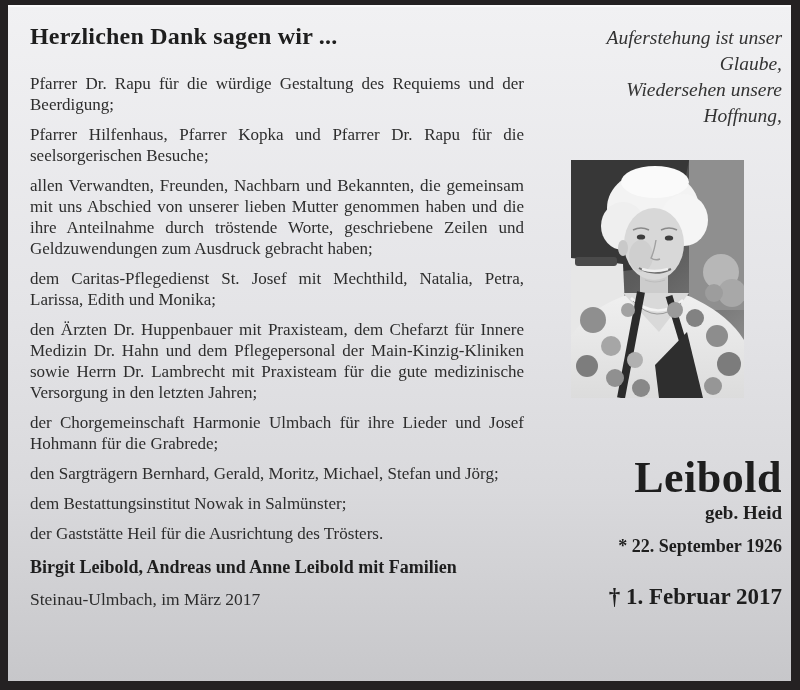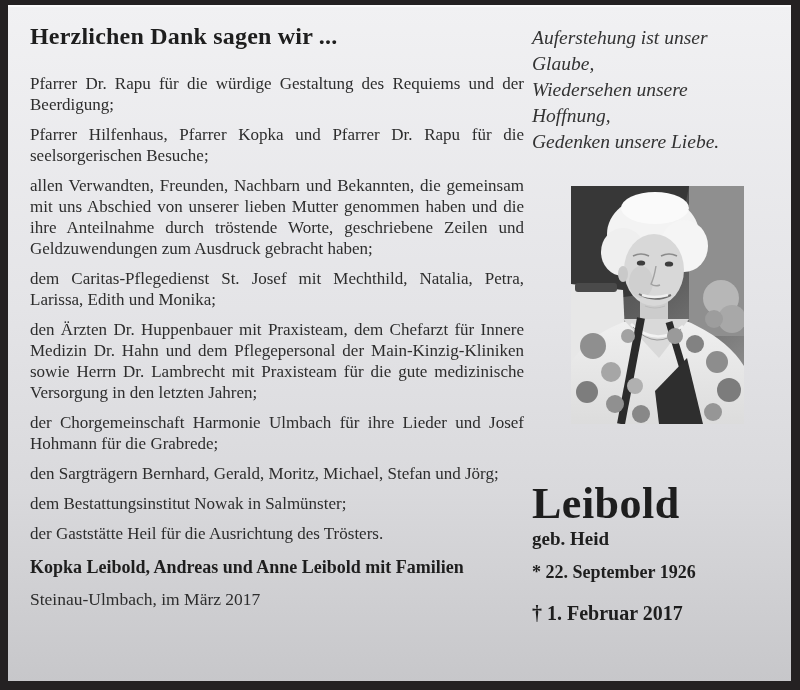--- a/index.html
+++ b/index.html
@@ -33,56 +33,55 @@
   .body-p{
     font-size:17px;line-height:21px;margin:0 0 9px 0;
     text-align:justify;text-justify:inter-word;
   }
   .signature{
     font-size:18px;font-weight:bold;color:var(--text_dark);
     margin:12px 0 0 0;white-space:nowrap;line-height:22px;
   }
   .dateline{font-size:17.5px;margin:11px 0 0 0;line-height:21px;}
   
-  .right-col{position:absolute;left:524px;top:20px;width:250px;text-align:left;}
+  .right-col{position:absolute;left:524px;top:20px;width:250px;text-align:right;}
   .verse{font-style:italic;font-size:19.5px;line-height:26px;color:#333;}
   .photo-frame{width:173px;height:238px;margin:31px auto 0;display:block;}
   .photo-frame svg{display:block;width:173px;height:238px;}
   .name{font-size:44px;font-weight:bold;line-height:48px;color:var(--text_dark);margin-top:56px;letter-spacing:.5px;}
   .maiden{font-size:19px;font-weight:bold;color:var(--text_dark);line-height:22px;}
   .birth{font-size:18px;font-weight:bold;color:var(--text_dark);margin-top:9px;line-height:27px;}
-  .death{font-size:20px;font-weight:bold;color:var(--text_dark);margin-top:14px;line-height:27px;}
+  .death{font-size:23px;font-weight:bold;color:var(--text_dark);margin-top:23px;line-height:27px;}
 </style>
 </head>
 <body>
 
 <div class="card">
 
   <div class="left-col">
     <h1 class="heading">Herzlichen Dank sagen wir ...</h1>
     <p class="body-p">Pfarrer Dr. Rapu für die würdige Gestaltung des Requiems und der Beerdigung;</p>
     <p class="body-p">Pfarrer Hilfenhaus, Pfarrer Kopka und Pfarrer Dr. Rapu für die seelsorgerischen Besuche;</p>
     <p class="body-p">allen Verwandten, Freunden, Nachbarn und Bekannten, die gemeinsam mit uns Abschied von unserer lieben Mutter genommen haben und die ihre Anteilnahme durch tröstende Worte, geschriebene Zeilen und Geldzuwendungen zum Ausdruck gebracht haben;</p>
     <p class="body-p">dem Caritas-Pflegedienst St. Josef mit Mechthild, Natalia, Petra, Larissa, Edith und Monika;</p>
     <p class="body-p">den Ärzten Dr. Huppenbauer mit Praxisteam, dem Chefarzt für Innere Medizin Dr. Hahn und dem Pflegepersonal der Main-Kinzig-Kliniken sowie Herrn Dr. Lambrecht mit Praxisteam für die gute medizinische Versorgung in den letzten Jahren;</p>
     <p class="body-p">der Chorgemeinschaft Harmonie Ulmbach für ihre Lieder und Josef Hohmann für die Grabrede;</p>
     <p class="body-p">den Sargträgern Bernhard, Gerald, Moritz, Michael, Stefan und Jörg;</p>
     <p class="body-p">dem Bestattungsinstitut Nowak in Salmünster;</p>
     <p class="body-p">der Gaststätte Heil für die Ausrichtung des Trösters.</p>
-    <p class="signature">Kopka Leibold, Andreas und Anne Leibold mit Familien</p>
+    <p class="signature">Birgit Leibold, Andreas und Anne Leibold mit Familien</p>
     <p class="dateline">Steinau-Ulmbach, im März 2017</p>
   </div>
 
   <div class="right-col">
     <div class="verse">
       <div>Auferstehung ist unser</div>
       <div>Glaube,</div>
       <div>Wiedersehen unsere</div>
       <div>Hoffnung,</div>
-      <div>Gedenken unsere Liebe.</div>
     </div>
 
     <div class="photo-frame">
       <svg viewBox="0 0 173 238" xmlns="http://www.w3.org/2000/svg">
         <defs>
           <linearGradient id="bgG" x1="0" y1="0" x2="0.6" y2="1">
             <stop offset="0" stop-color="#3a3a3a"></stop>
             <stop offset="0.55" stop-color="#5d5d5d"></stop>
             <stop offset="1" stop-color="#8a8a8a"></stop>
           </linearGradient>

